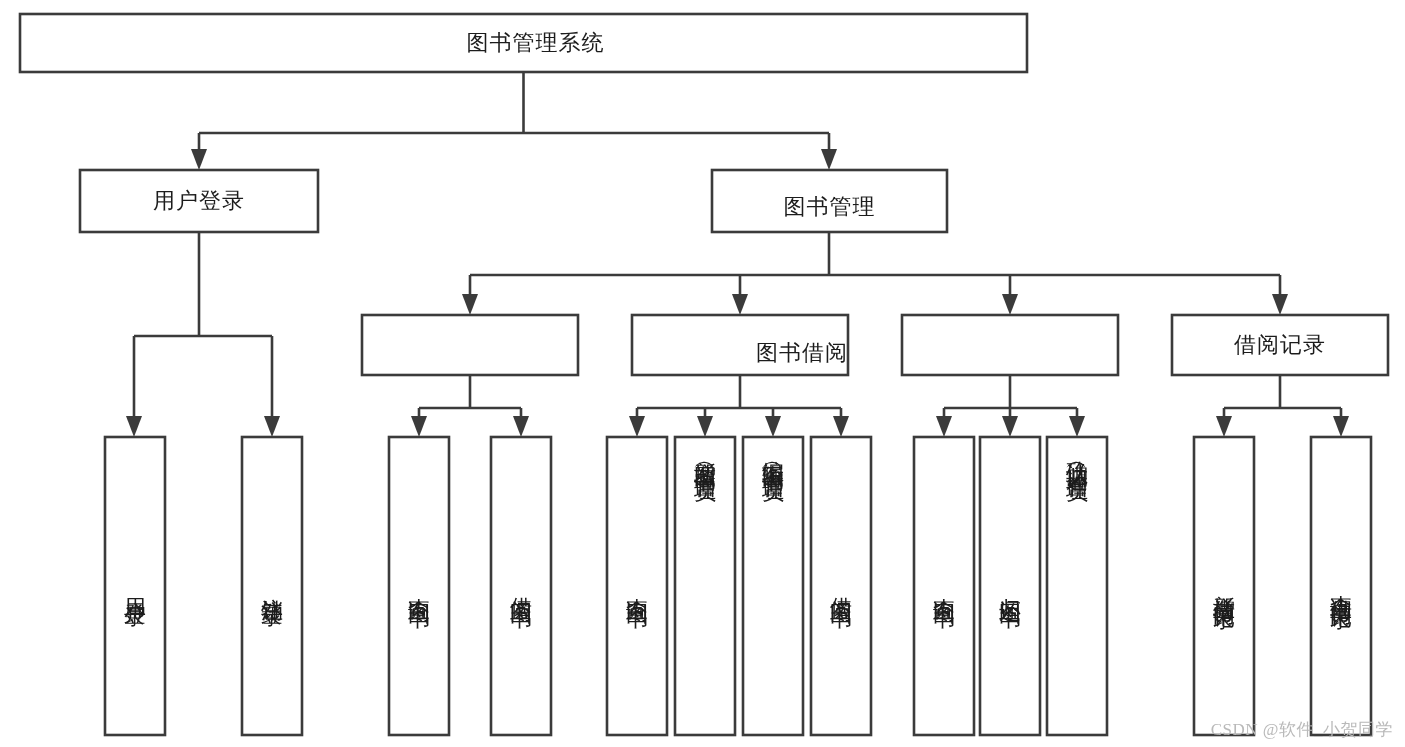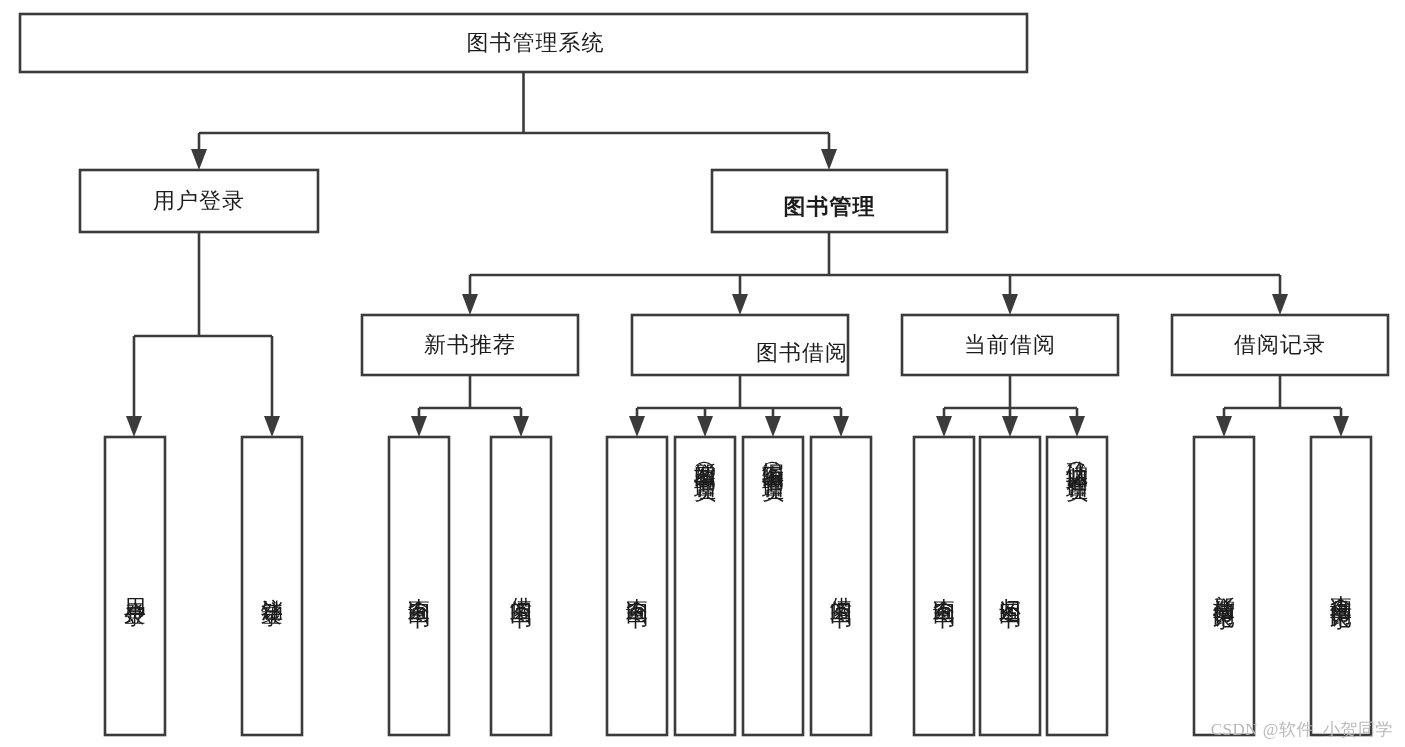--- a/index.html
+++ b/index.html
@@ -203,33 +203,27 @@
     <rect class="node-box" x="1311" y="437" width="60" height="298"></rect>
   </svg>
 
   <div class="hlabel-wrap" style="left:20px; top:14px; width:1007px; height:58px;margin-left:12px;">
     <span class="hlabel-text">图书管理系统</span>
   </div>
 
   <div class="hlabel-wrap" style="left:80px; top:170px; width:238px; height:62px;">
     <span class="hlabel-text">用户登录</span>
   </div>
-  <div class="hlabel-wrap" style="left:712px; top:170px; width:235px; height:74px;font-weight:bold;">
+  <div class="hlabel-wrap" style="left:712px; top:170px; width:235px; height:74px;">
     <span class="hlabel-text">图书管理</span>
   </div>
 
-  <div class="hlabel-wrap" style="left:362px; top:315px; width:216px; height:60px;">
-    <span class="hlabel-text">新书推荐</span>
-  </div>
   <div class="hlabel-wrap" style="left:668px; top:315px; width:216px; height:76px;padding-left:26px;">
     <span class="hlabel-text">图书借阅</span>
   </div>
-  <div class="hlabel-wrap" style="left:902px; top:315px; width:216px; height:60px;">
-    <span class="hlabel-text">当前借阅</span>
-  </div>
   <div class="hlabel-wrap" style="left:1172px; top:315px; width:216px; height:60px;">
     <span class="hlabel-text">借阅记录</span>
   </div>
 
   <div class="vlabel-wrap" style="left:105px; top:437px; width:60px; height:298px;">
     <span class="vlabel-text">用户登录</span>
   </div>
   <div class="vlabel-wrap" style="left:242px; top:437px; width:60px; height:298px;">
     <span class="vlabel-text">注销登录</span>
   </div>

